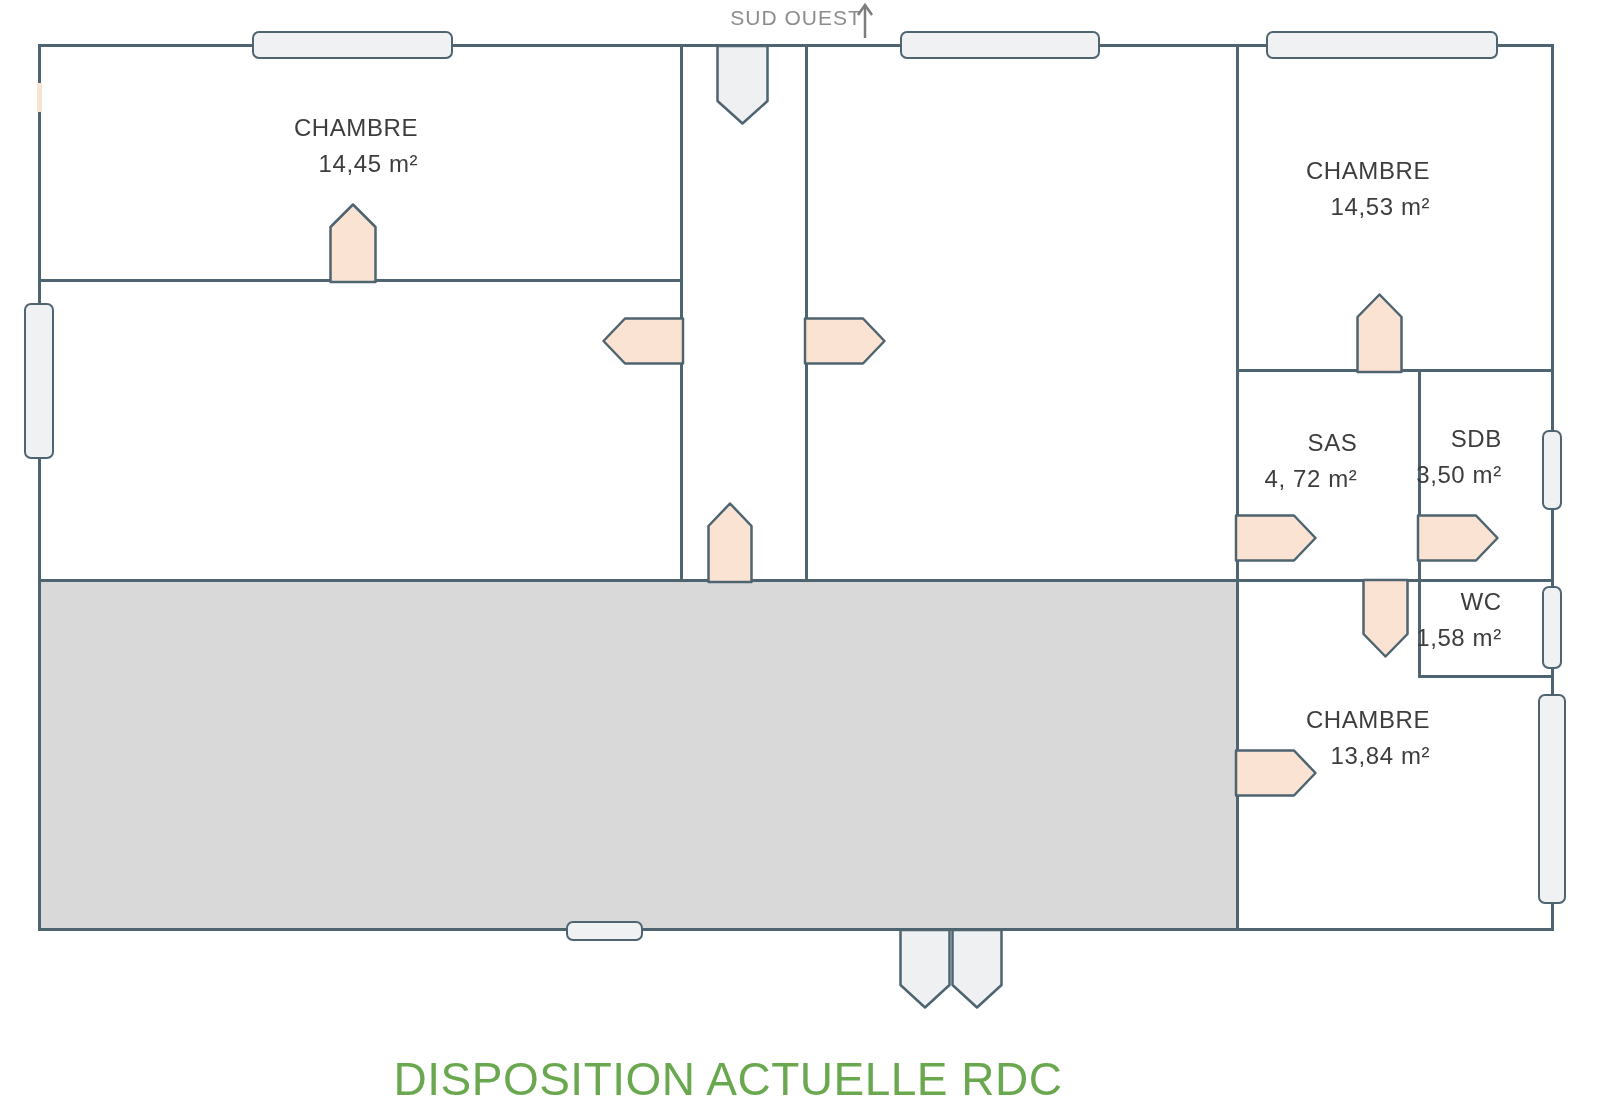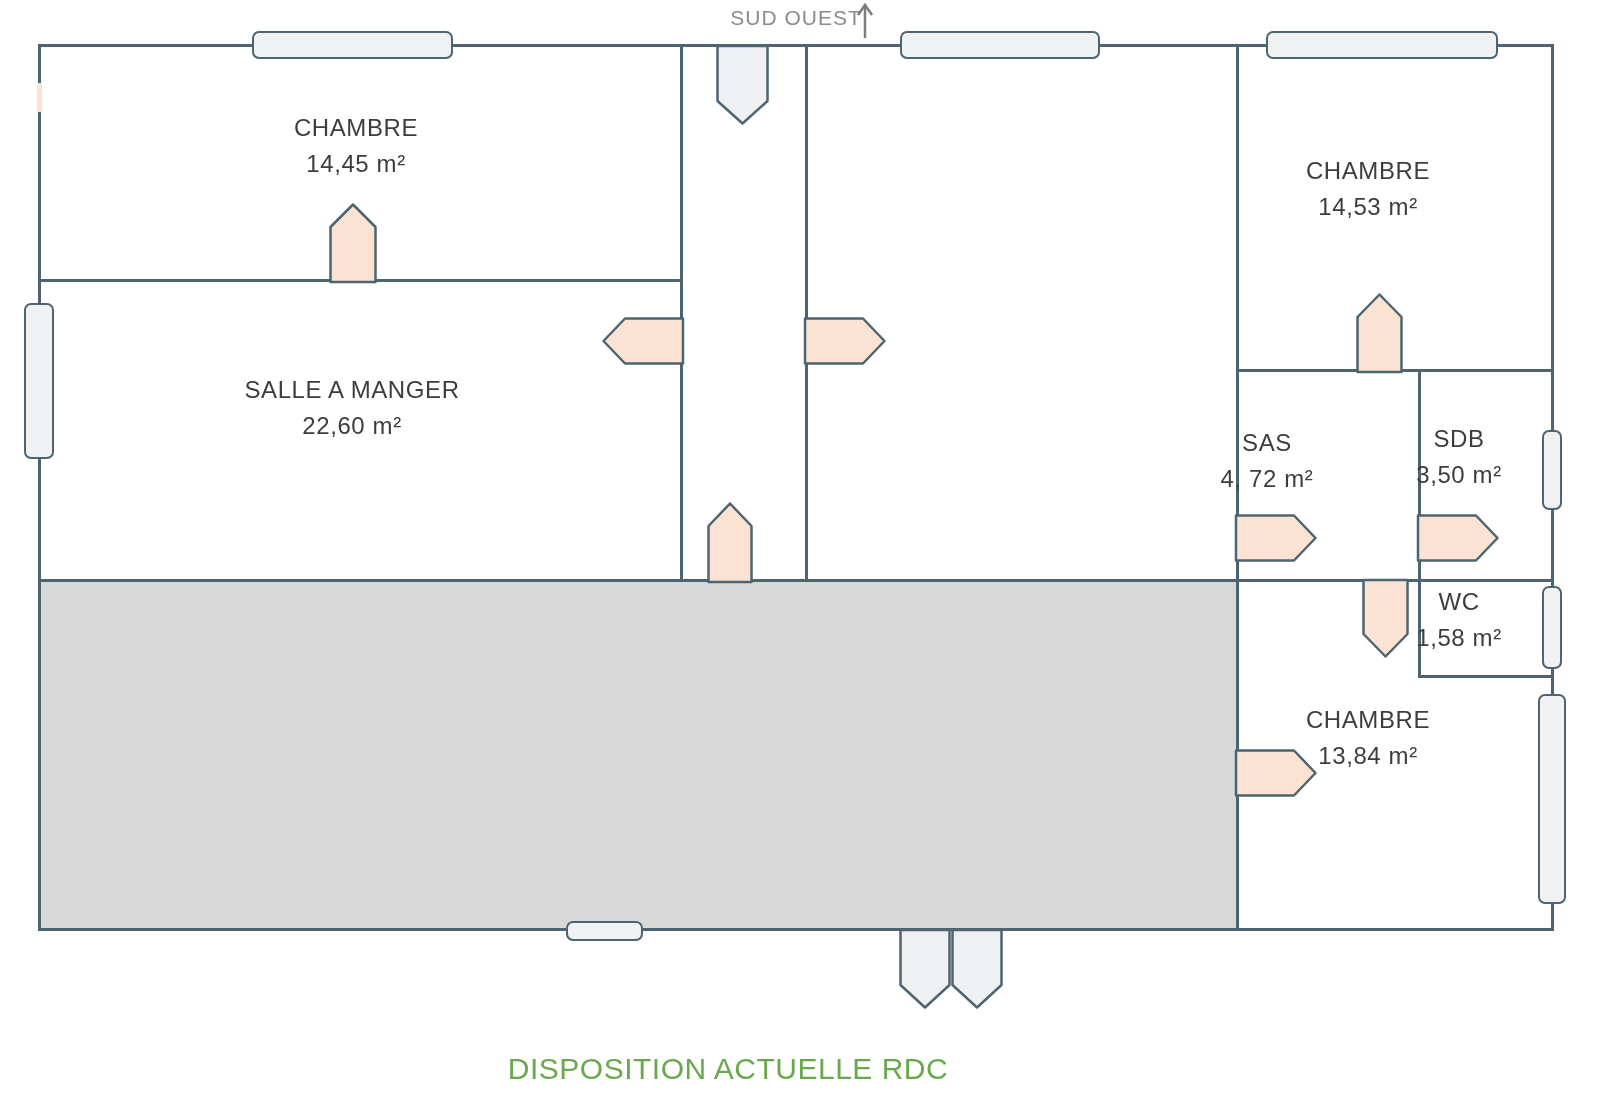--- a/index.html
+++ b/index.html
@@ -10,31 +10,31 @@
   .grange-fill{position:absolute;left:41px;top:582px;width:1195px;height:346px;background:#d9d9d9;}
 
   .window{position:absolute;background:#f0f1f3;border:2.5px solid #4e6470;border-radius:7px;box-sizing:border-box;}
 
   svg.door{position:absolute;overflow:visible;}
   svg.door polygon{fill:#fbe3d3;stroke:#4e6470;stroke-width:2.5;stroke-linejoin:round;}
   svg.door.gray polygon{fill:#eef0f1;}
 
   .opening{position:absolute;background:#fbe3d3;}
 
-  .room-label{position:absolute;transform:translateX(-50%);text-align:center;color:#3d3d3d;
+  .room-label{position:absolute;transform:translateX(-50%);text-align:right;color:#3d3d3d;
               font-size:24px;letter-spacing:0.6px;white-space:nowrap;}
   .room-label .rn{line-height:28px;}
   .room-label .ra{line-height:28px;margin-top:8px;}
 
   .compass{position:absolute;left:796px;top:6px;transform:translateX(-50%);
            color:#8c8c8c;font-size:21px;letter-spacing:1px;white-space:nowrap;}
   .compass-arrow{position:absolute;left:855px;top:2px;}
 
   .plan-title{position:absolute;left:728px;top:1052px;transform:translateX(-50%);
-              color:#6aa84f;font-size:30px;letter-spacing:0.5px;white-space:nowrap;}
+              color:#6aa84f;font-size:46px;letter-spacing:0.5px;white-space:nowrap;}
 </style>
 </head>
 <body>
 
 <div id="stage">
 
   <div class="compass">SUD OUEST</div>
   <svg class="compass-arrow" width="20" height="38">
     <line x1="10" y1="36" x2="10" y2="5" stroke="#7d7d7d" stroke-width="2.5"></line>
     <polyline points="3,13 10,3 17,13" fill="none" stroke="#7d7d7d" stroke-width="2.5"></polyline>
@@ -100,29 +100,25 @@
     <polygon points="1.5,0 50.5,0 50.5,55 26,77.5 1.5,55"></polygon>
   </svg>
   <svg class="door gray" style="left:951px;top:930px" width="52" height="79">
     <polygon points="1.5,0 50.5,0 50.5,55 26,77.5 1.5,55"></polygon>
   </svg>
 
   <div class="room-label" style="left:356px;top:114px">
     <div class="rn">CHAMBRE</div>
     <div class="ra">14,45 m²</div>
   </div>
-  <div class="room-label" style="left:352px;top:376px">
-    <div class="rn">SALLE A MANGER</div>
-    <div class="ra">22,60 m²</div>
-  </div>
   <div class="room-label" style="left:1368px;top:157px">
     <div class="rn">CHAMBRE</div>
     <div class="ra">14,53 m²</div>
   </div>
-  <div class="room-label" style="left:1267px;top:429px">
+  <div class="room-label" style="left:1311px;top:429px">
     <div class="rn">SAS</div>
     <div class="ra">4, 72 m²</div>
   </div>
   <div class="room-label" style="left:1459px;top:425px">
     <div class="rn">SDB</div>
     <div class="ra">3,50 m²</div>
   </div>
   <div class="room-label" style="left:1459px;top:588px">
     <div class="rn">WC</div>
     <div class="ra">1,58 m²</div>

